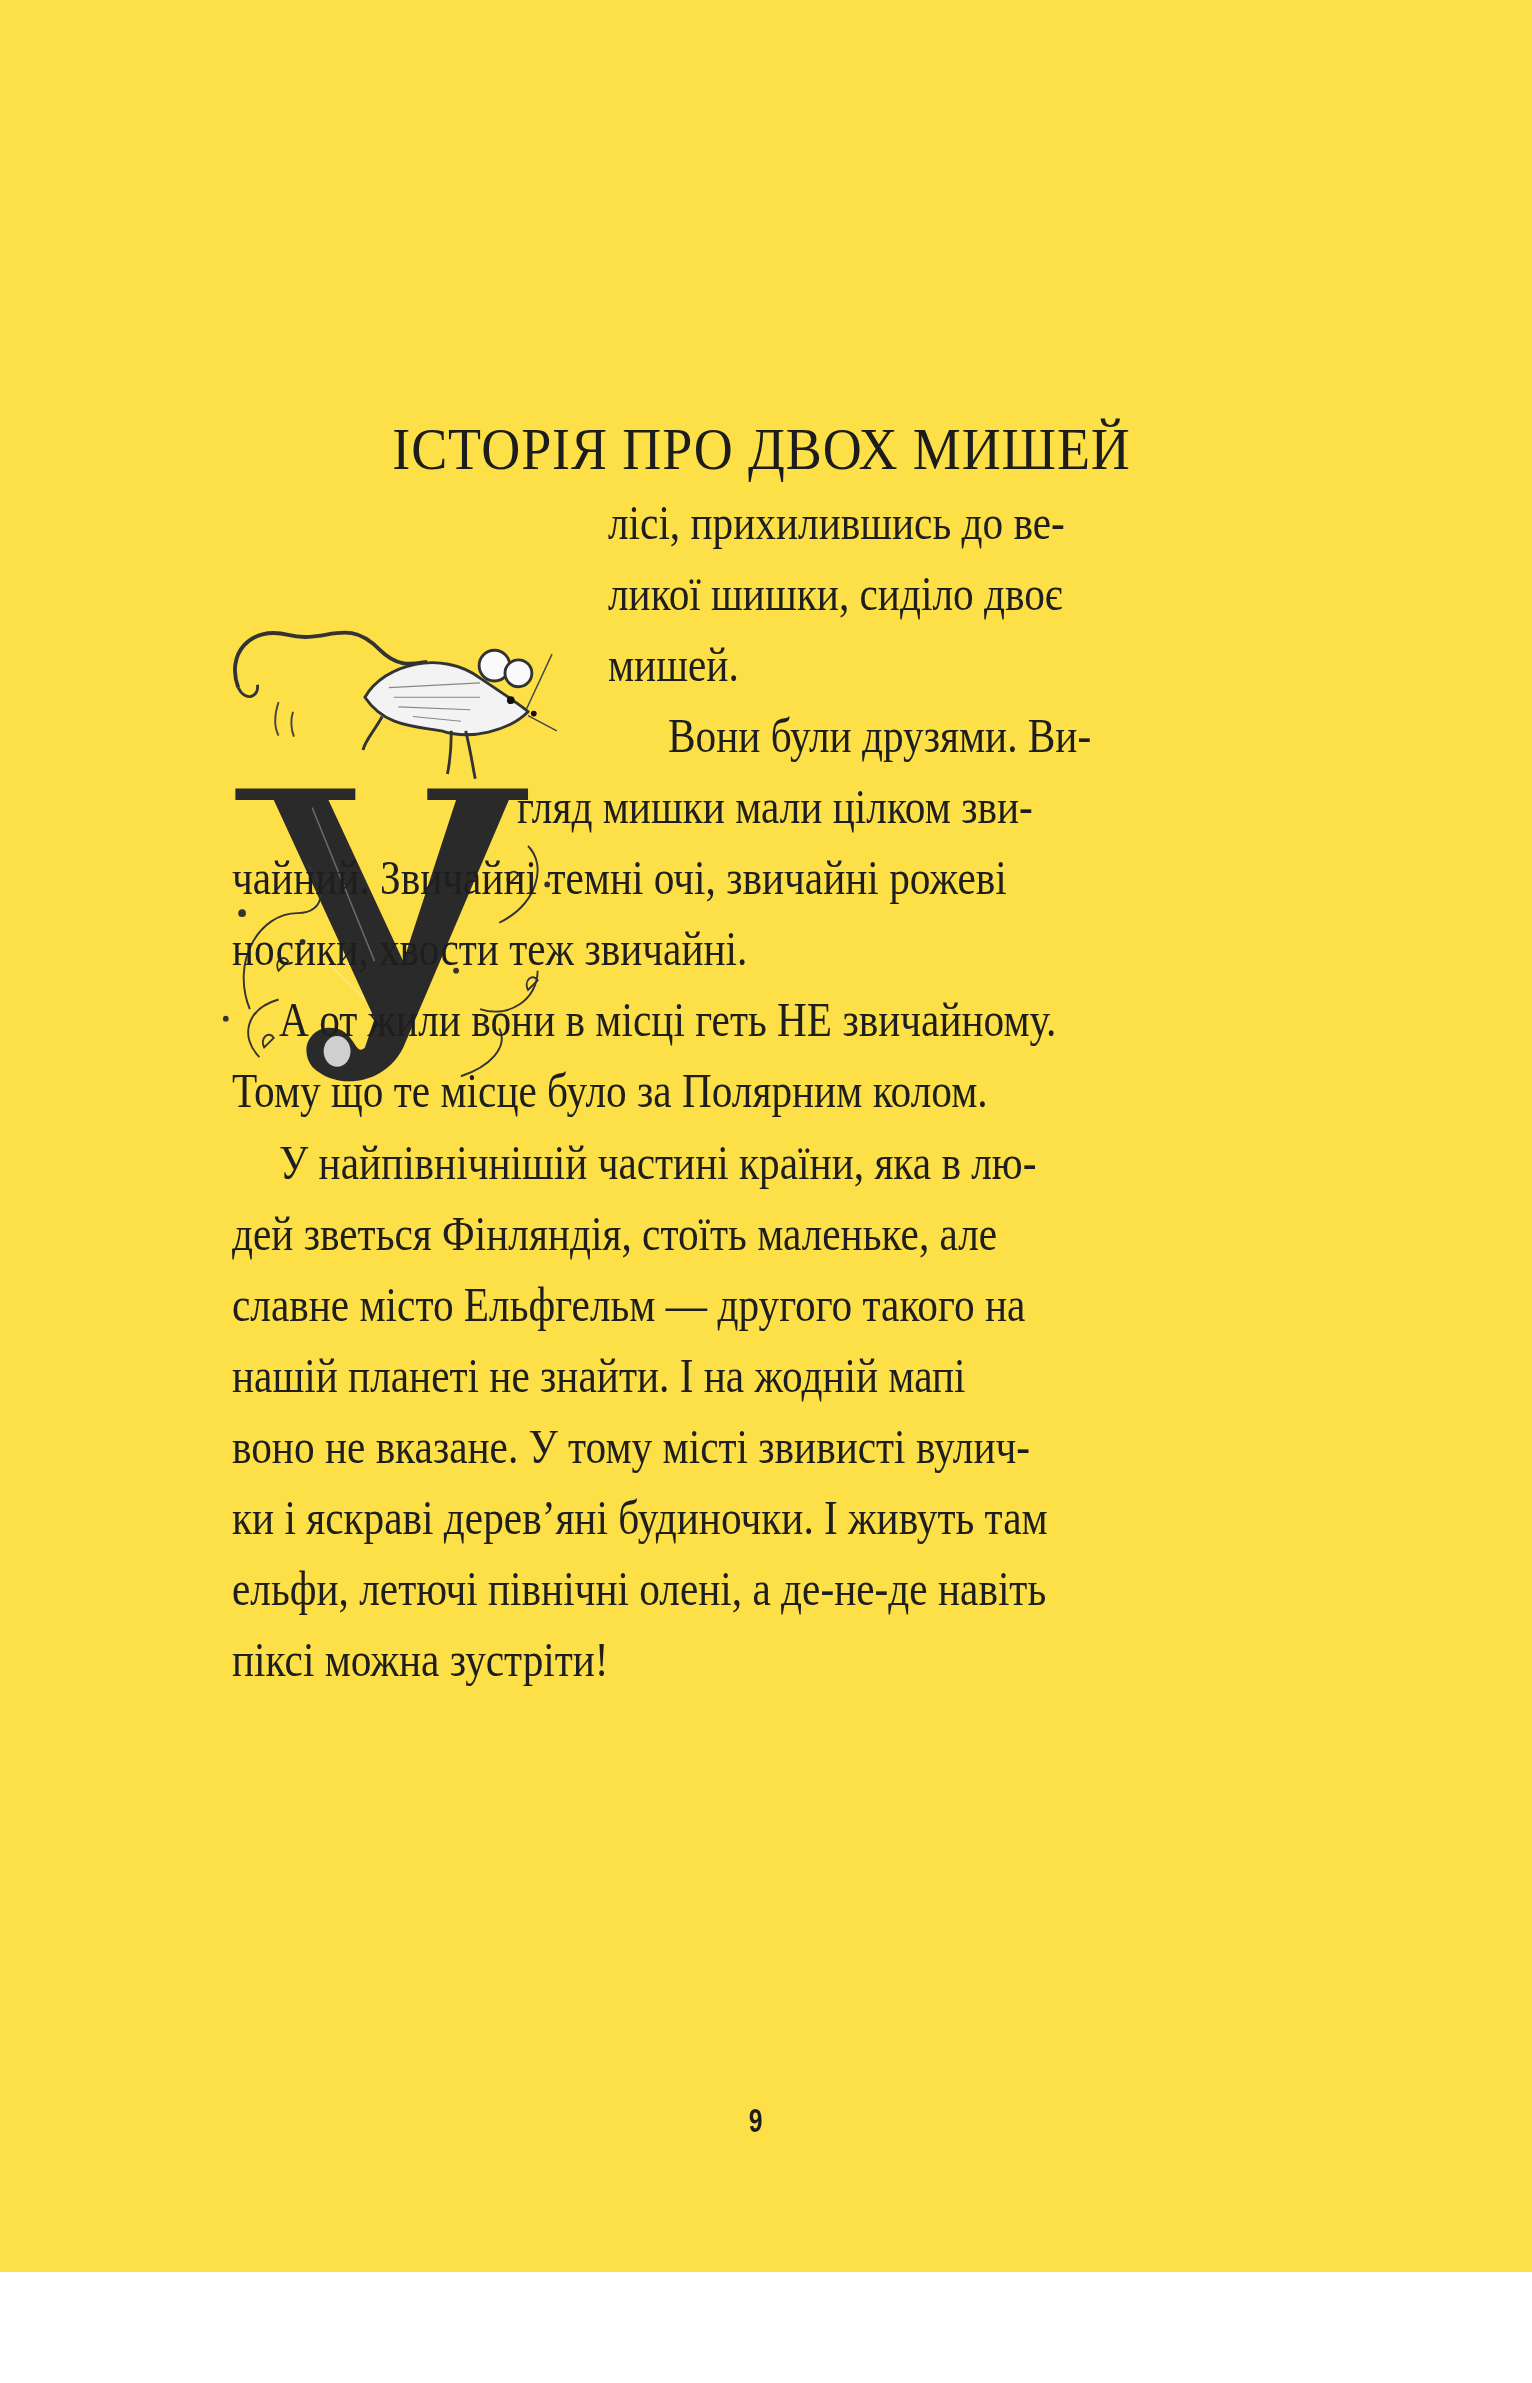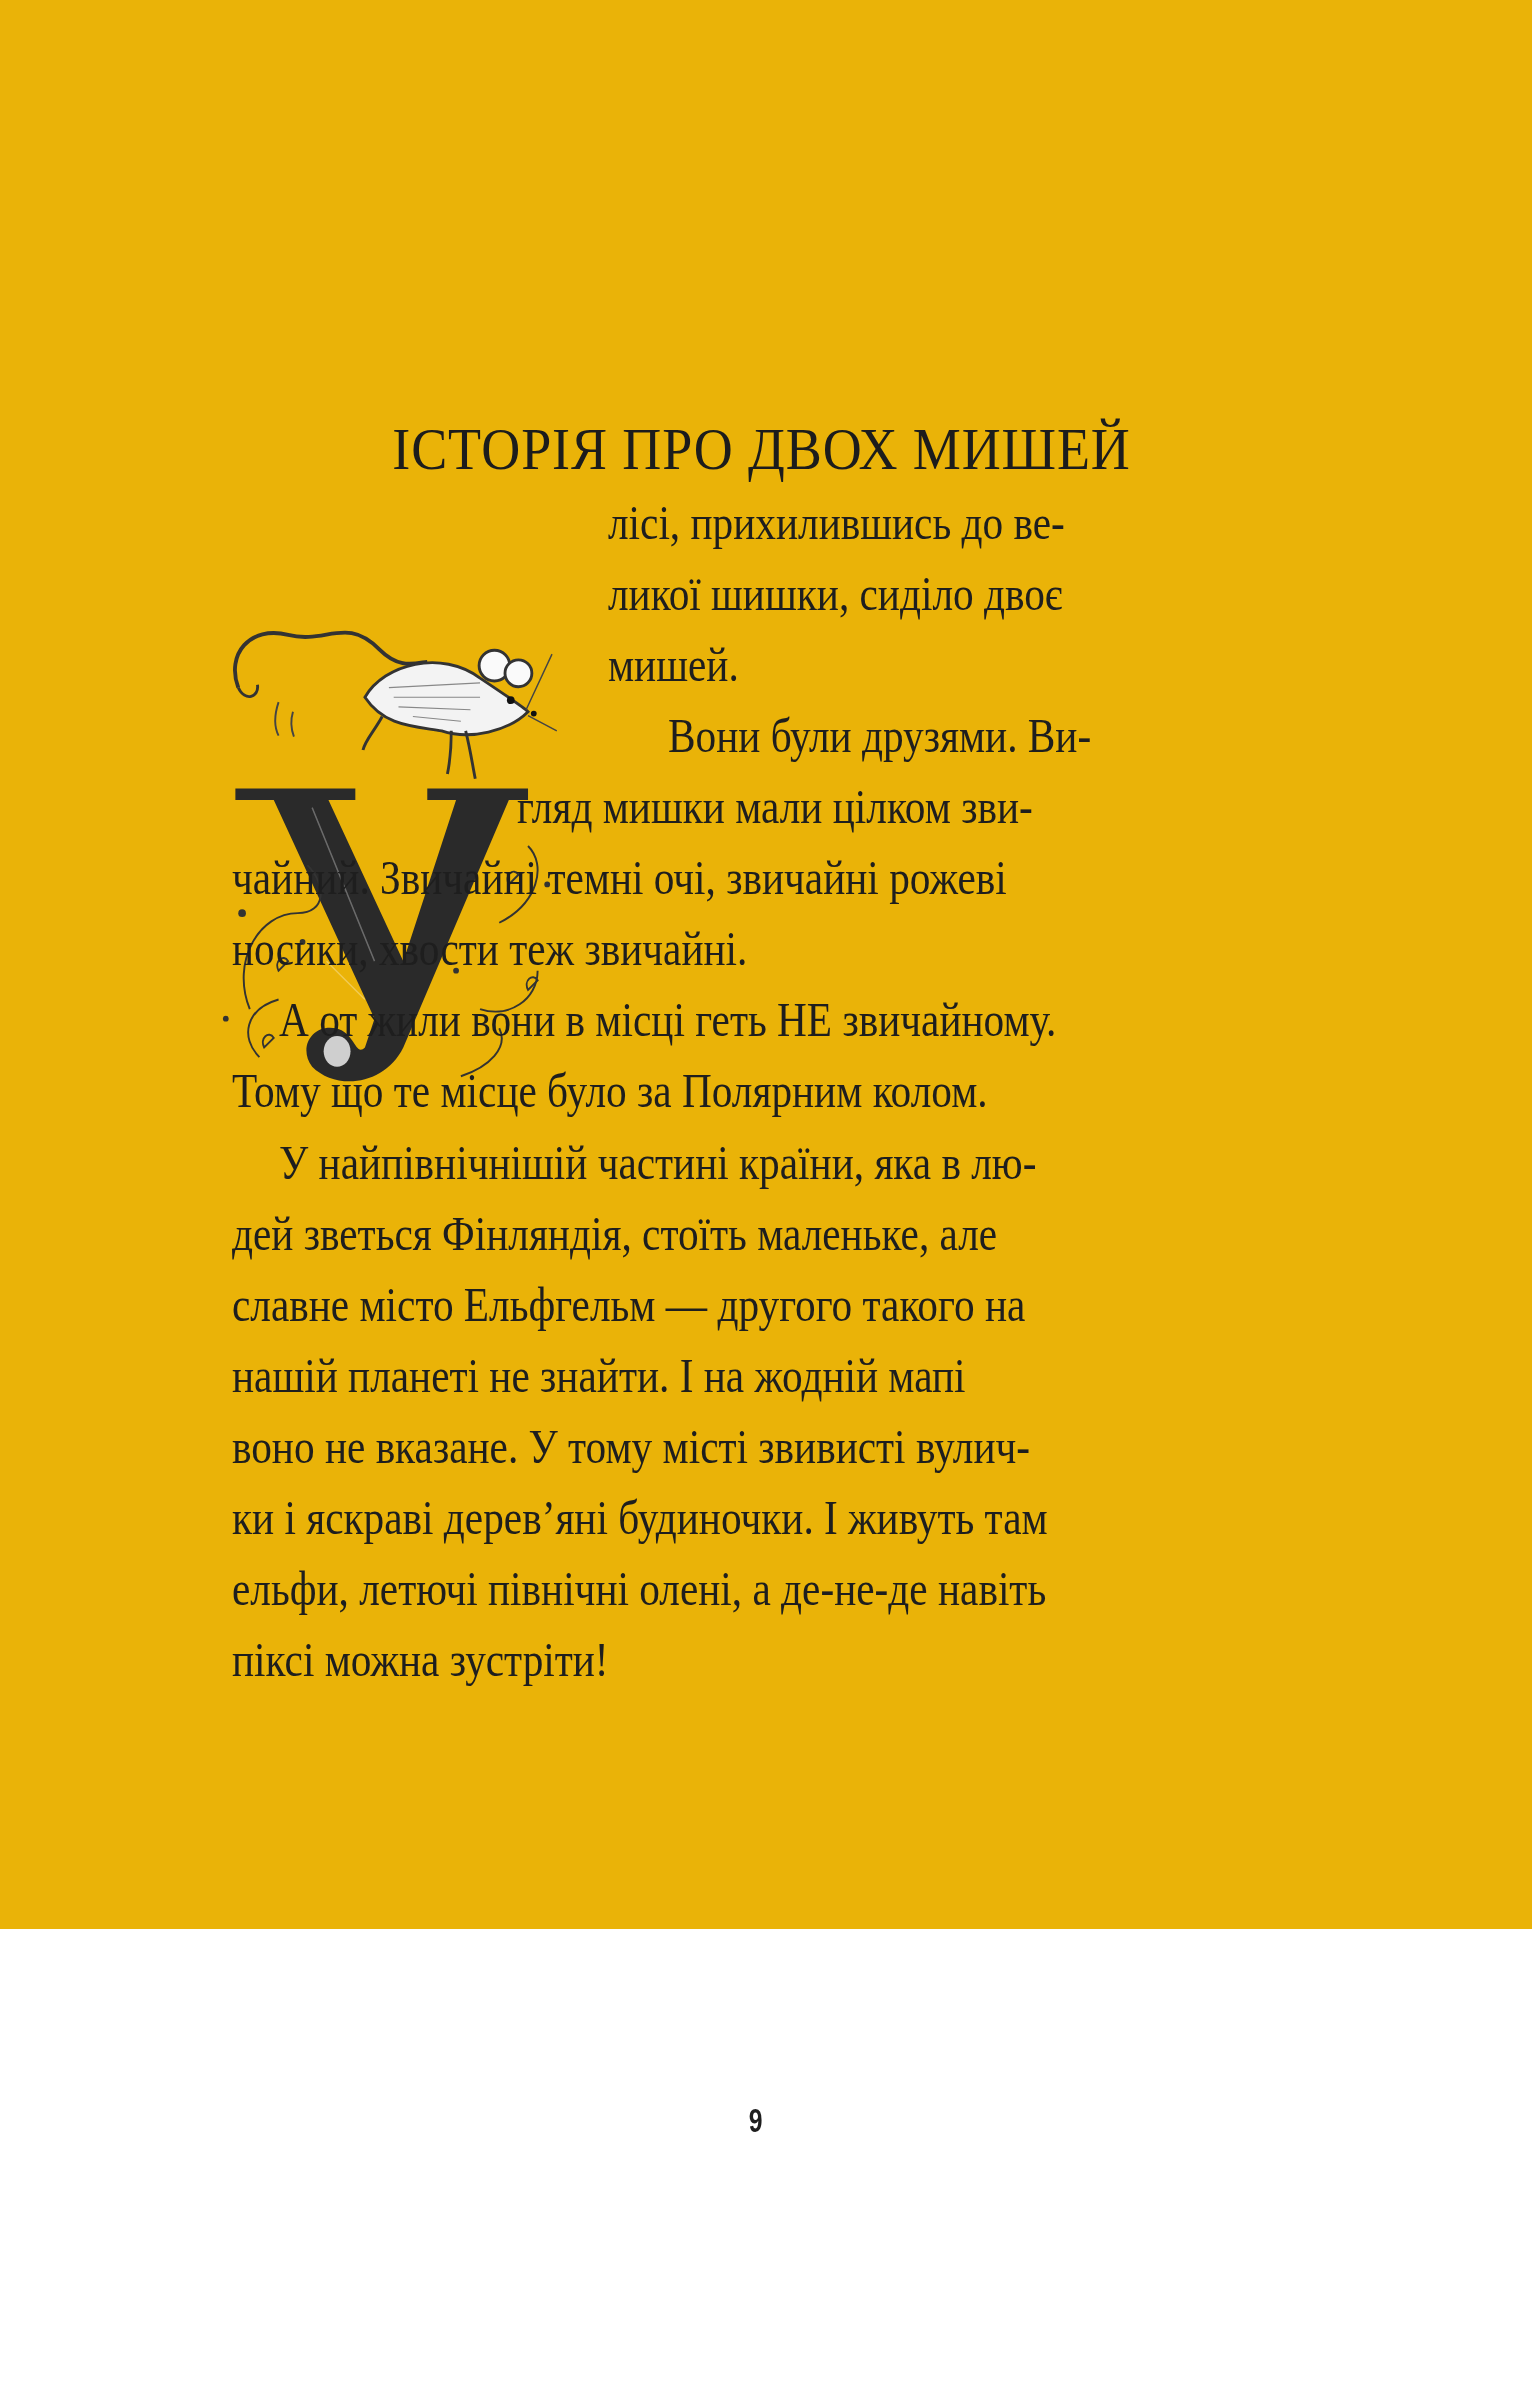--- a/index.html
+++ b/index.html
@@ -1,17 +1,17 @@
 <!DOCTYPE html>
 <html><head>
   <meta charset="utf-8">
   <style>
     html, body { margin: 0; padding: 0; background: #ffffff; }
     body { width: 1532px; height: 2383px; position: relative; overflow: hidden; }
-    .page { position: absolute; left: 0; top: 0; width: 1532px; height: 1929px; background: #eab308; }
+    .page { position: absolute; left: 0; top: 0; width: 1532px; height: 2272px; background: #fde047; }
     .title {
       position: absolute; left: 0; width: 1532px; top: 415px;
       text-align: center;
       font-family: "Liberation Serif", "DejaVu Serif", serif;
       font-size: 60px; letter-spacing: 1px; color: #1c1c1c;
       transform: scaleX(0.9); transform-origin: 721px 0;
       margin: 0; font-weight: normal;
     }
     .line {
       position: absolute;

